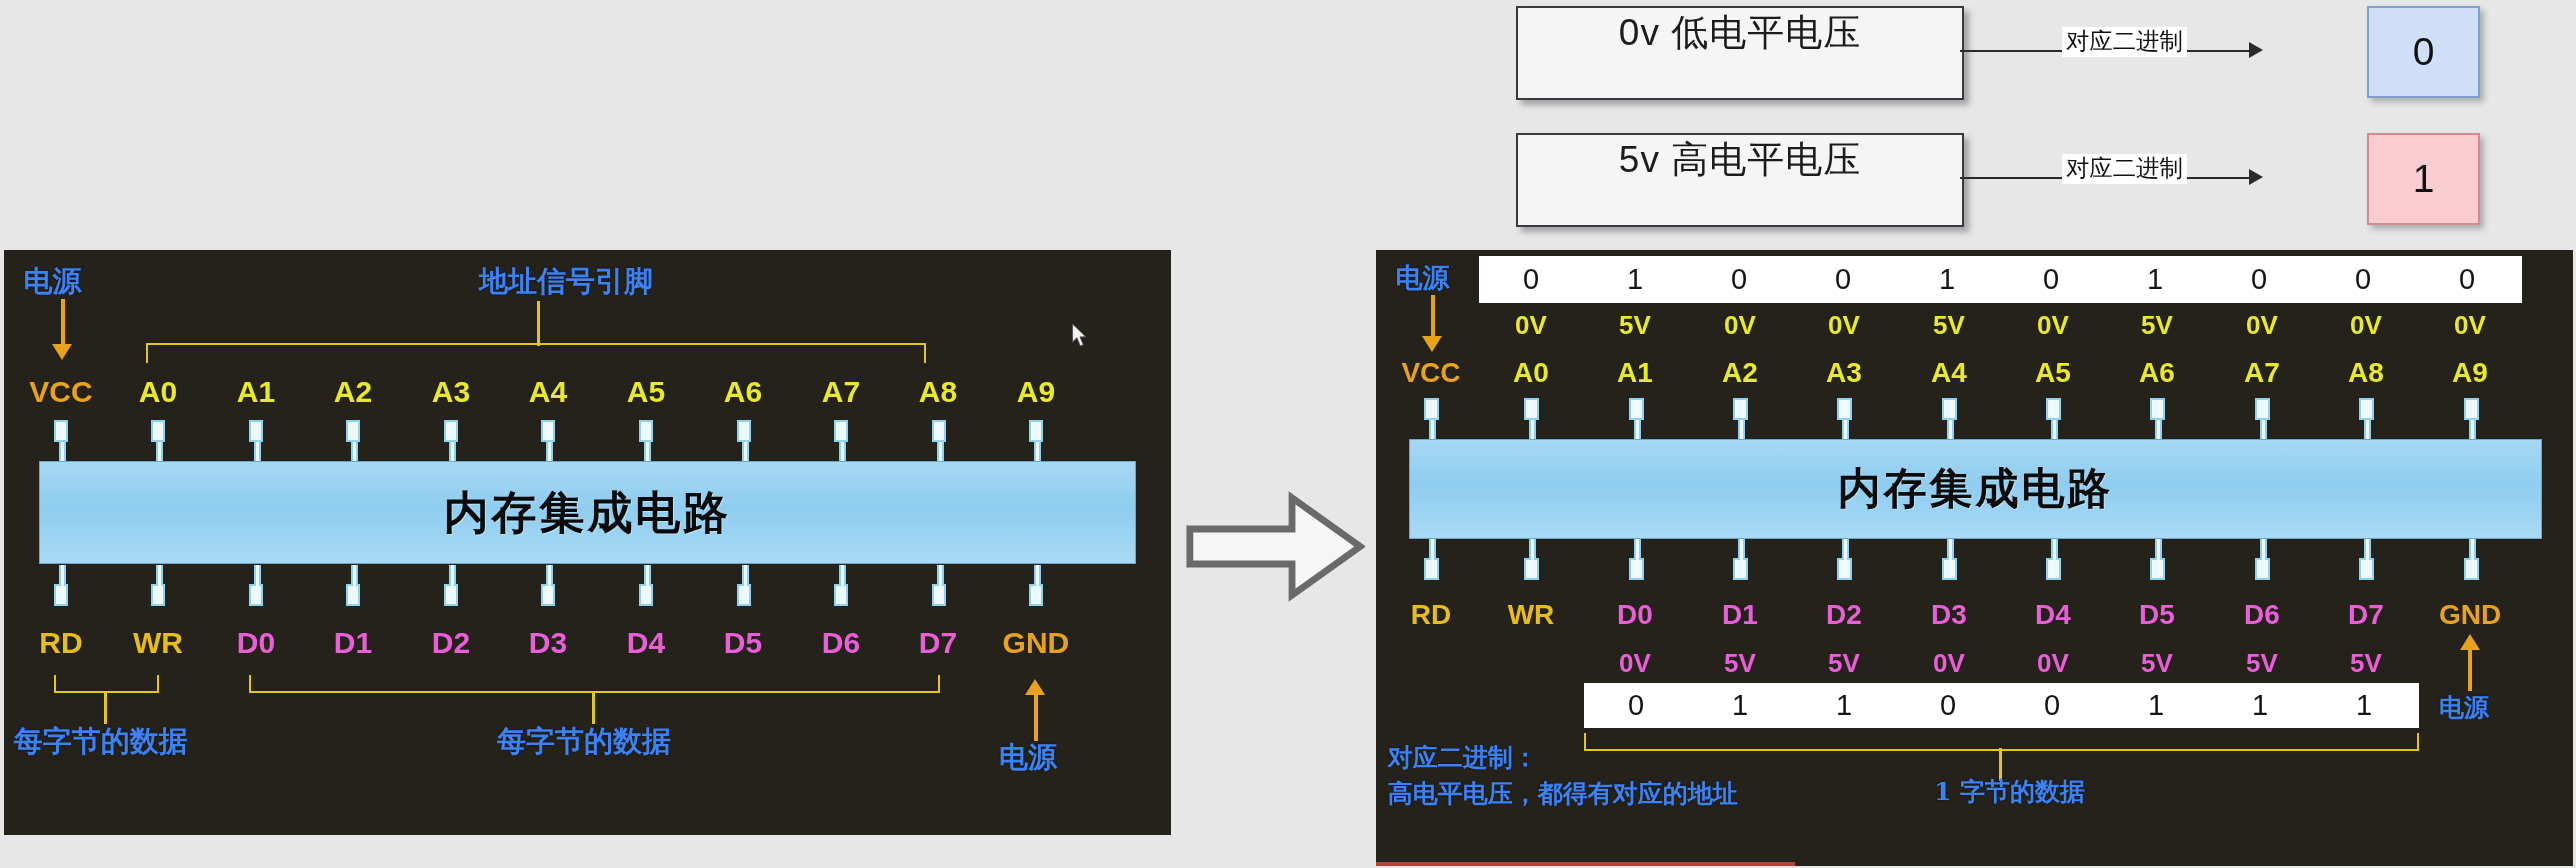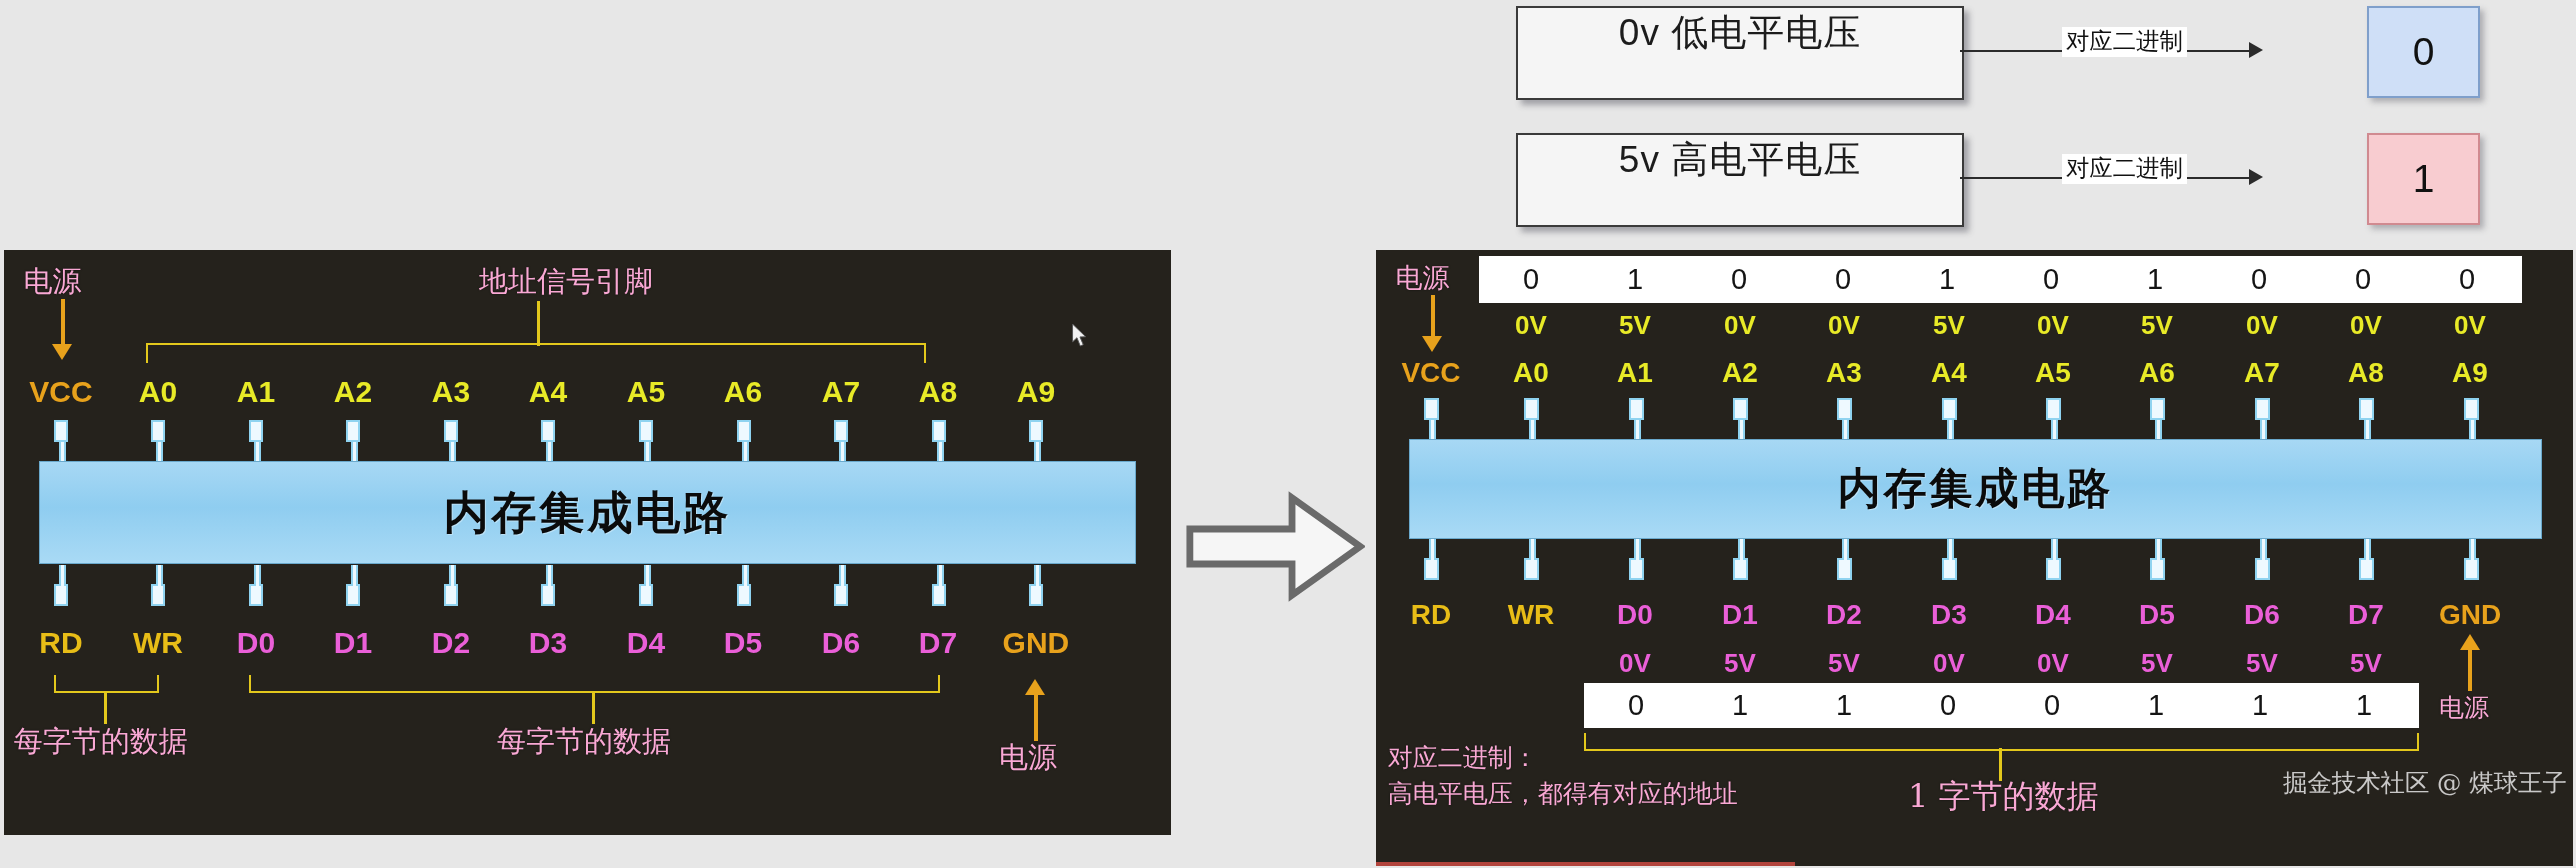--- a/index.html
+++ b/index.html
@@ -91,23 +91,23 @@
     transform:translateX(-50%);
     text-align:center;
   }
   .lbl.addr{color:#e8ea27;}
   .lbl.data{color:#ea5fd8;}
   .lbl.pwr{color:#e8a21c;}
   .lbl.ctrl{color:#e8bd17;}
 
   .cn{
     position:absolute;
-    color:#f9a8d4;
+    color:#3b82f6;
     font-family:"DejaVu Serif","Liberation Serif",serif;
-    font-weight:400;
+    font-weight:700;
     white-space:nowrap;
     text-shadow:0 0 2px rgba(0,0,0,.6);
   }
 
   .bracket{position:absolute;border:2.9px solid #e3c81c;border-bottom:none;box-sizing:border-box;}
   .bracket.down{border:2.9px solid #e3c81c;border-top:none;box-sizing:border-box;}
   .tick{position:absolute;background:#e3c81c;width:2.9px;}
 
   .vline{position:absolute;background:#e8a21c;width:3.9px;}
   .varrow{position:absolute;width:0;height:0;}
@@ -493,36 +493,33 @@
       <span class="bit" style="width:104px;">1</span>
       <span class="bit" style="width:104px;">0</span>
       <span class="bit" style="width:104px;">0</span>
       <span class="bit" style="width:104px;">1</span>
       <span class="bit" style="width:104px;">1</span>
       <span class="bit" style="width:104px;">1</span>
     </div>
 
     <div class="bracket down" style="left:208px;top:483px;width:835px;height:17.6px;"></div>
     <div class="tick" style="left:623px;top:498px;height:33px;"></div>
-    <div class="cn" style="left:532px;top:525px;font-size:32px;">
+    <div class="cn" style="left:558px;top:525px;font-size:25px;">
       <span>1 字节的数据</span>
     </div>
 
     <div class="vline" style="left:1092px;top:398px;height:43px;"></div>
     <div class="varrow up" style="left:1084px;top:384px;"></div>
     <div class="cn" style="left:1063px;top:441px;font-size:25px;">
       <span>电源</span>
     </div>
 
     <div class="cn" style="left:11.7px;top:491px;font-size:25px;">
       <span>对应二进制：</span>
     </div>
     <div class="cn" style="left:11.7px;top:527px;font-size:25px;">
       <span>高电平电压，都得有对应的地址</span>
     </div>
 
-    <div class="watermark" style="left:907px;top:517px;">
-      <span>掘金技术社区 @ 煤球王子</span>
-    </div>
   </div>
 
 </div>
 
 
 </body></html>

